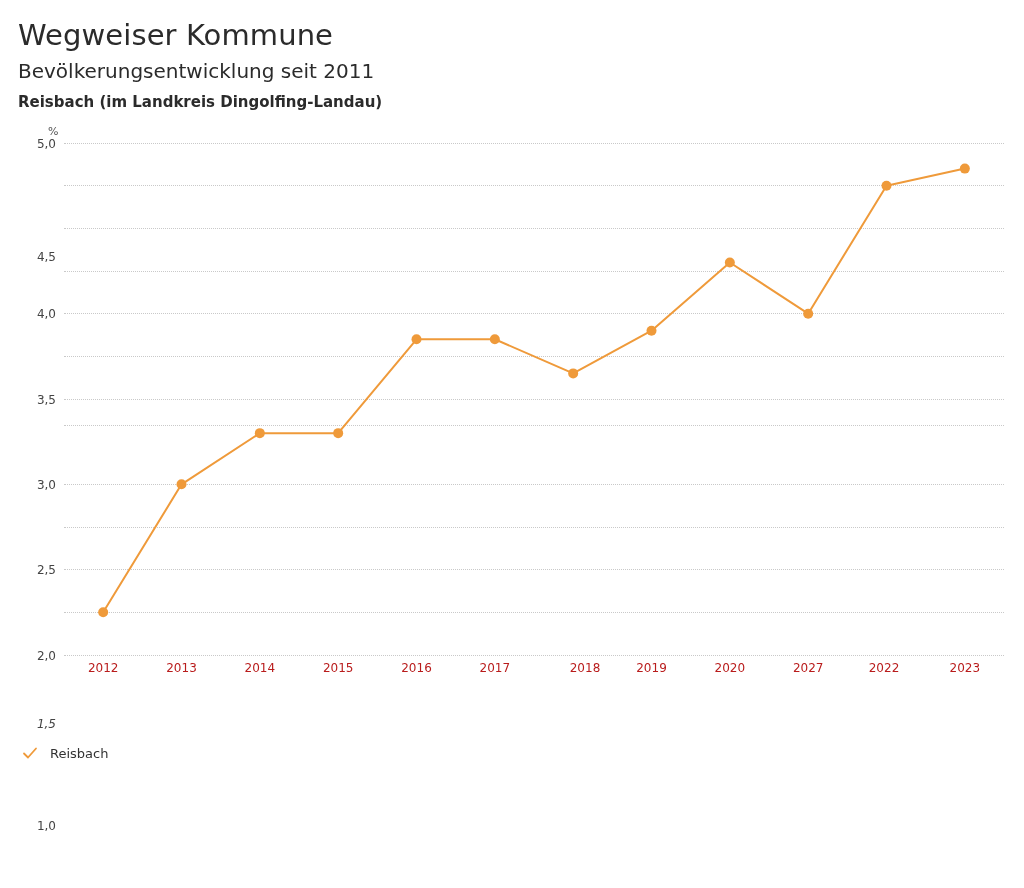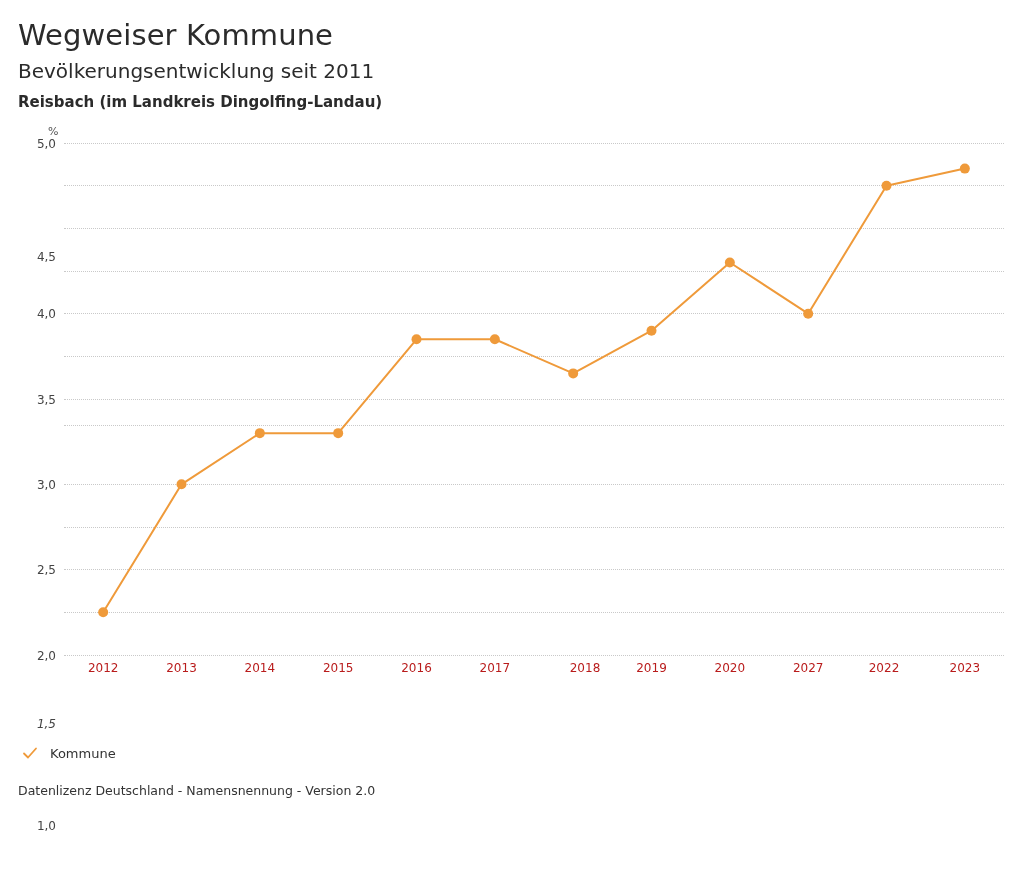--- a/index.html
+++ b/index.html
@@ -217,20 +217,19 @@
         <div class="xtick" style="left: 900.833px; text-align: center;">2023</div>
       </div>
   </div>
 
   <div class="legend">
     <span class="legend-check">
       <svg width="16" height="16" viewBox="0 0 16 16" aria-hidden="true">
         <path d="M2 8.5 L6 12.5 L14 3.5" fill="none" stroke="#ef9a3a" stroke-width="1.8" stroke-linecap="round" stroke-linejoin="round"></path>
       </svg>
     </span>
-    <span class="legend-label">Kommune</span>
+    <span class="legend-label">Reisbach</span>
   </div>
 
   <div class="footer">
-    <div class="footer-line">Datenlizenz Deutschland - Namensnennung - Version 2.0</div>
   </div>
 
 </div>
 
 </body></html>

